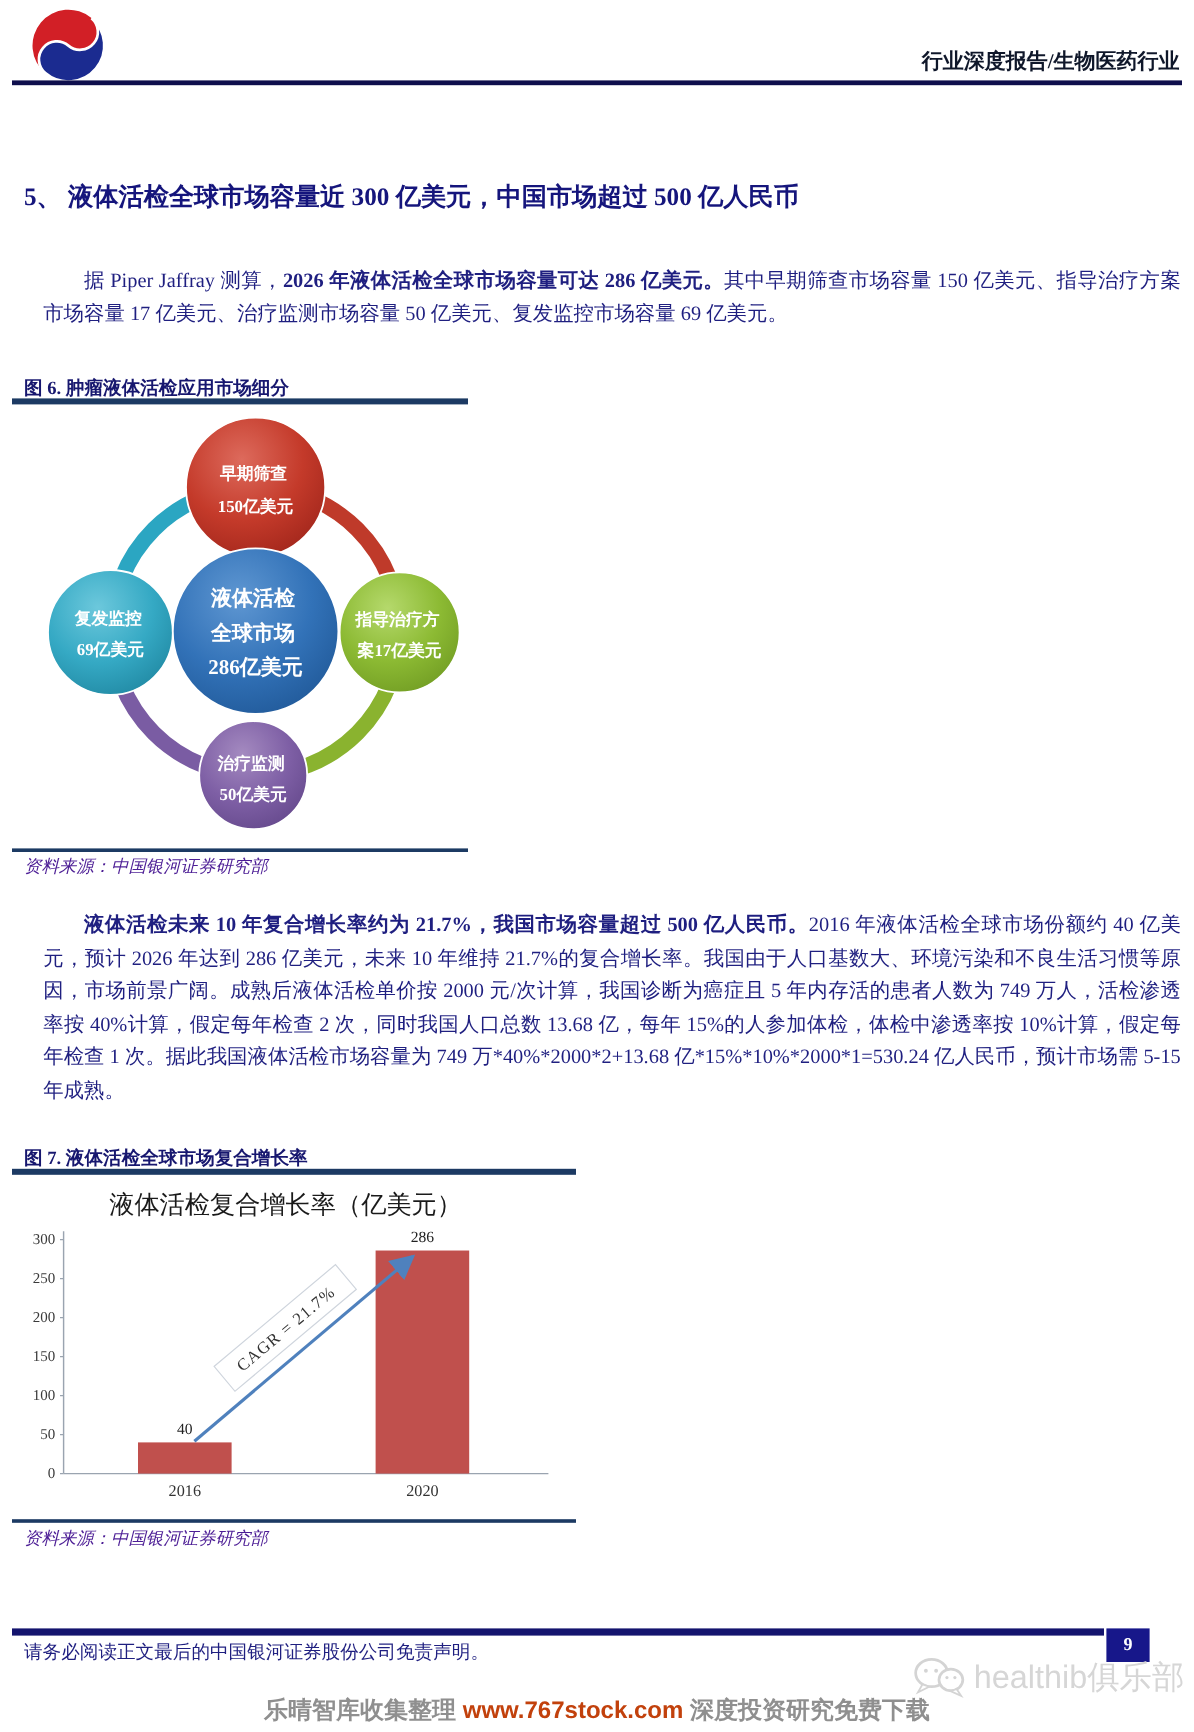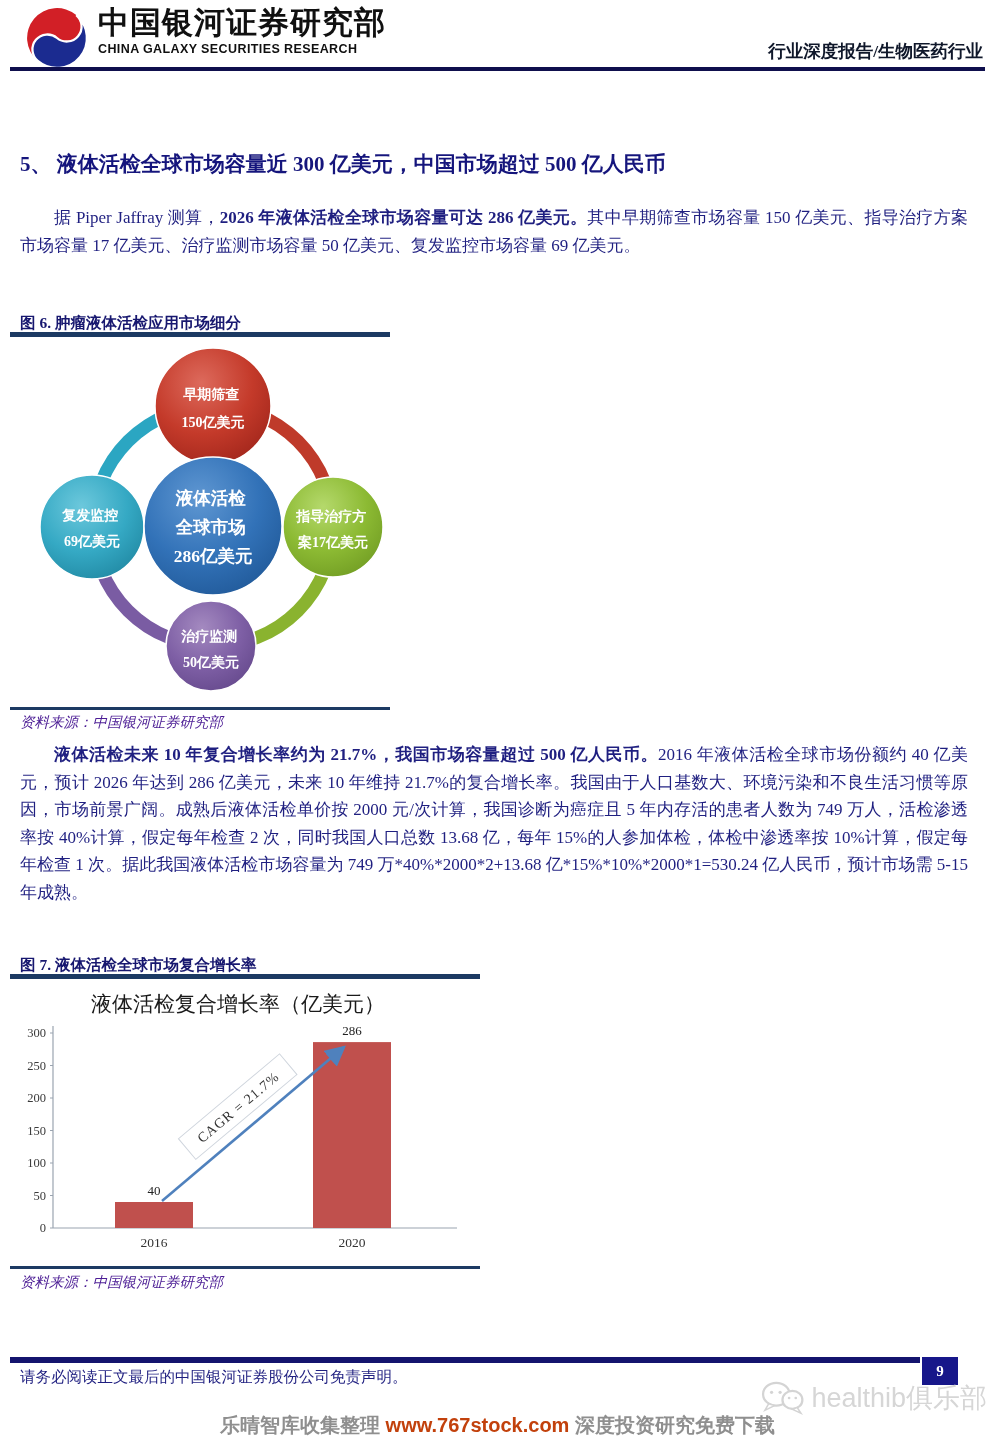--- a/index.html
+++ b/index.html
@@ -13,21 +13,21 @@
   .logo-cn{font-family:"Liberation Sans","DejaVu Sans",sans-serif;font-weight:bold;
            font-size:31px;color:#101010;letter-spacing:1px;line-height:36px;}
   .logo-en{font-family:"Liberation Sans","DejaVu Sans",sans-serif;font-weight:bold;
            font-size:12.5px;color:#101010;letter-spacing:0.4px;margin-top:1px;}
   .hdr-right{right:12px;top:39px;font-size:17.5px;font-weight:bold;color:#0f172a;}
   .hdr-rule{left:10px;top:67px;width:975px;height:4px;background:#0f0f4d;}
 
   
   .sec-heading{left:20px;top:150px;width:950px;font-size:21px;font-weight:bold;color:#15157c;}
   .para{width:948px;left:20px;font-size:17px;line-height:27.6px;text-align:justify;
-        text-indent:34px;color:#1f1f80;margin:0;}
+        text-indent:34px;color:#1f1f80;margin:16px;}
   .p1{top:204px;}
   .p2{top:741px;}
   .bold{font-weight:bold;}
 
   
   .fig-title{font-size:15.5px;font-weight:bold;color:#17176f;}
   .fig-bar{height:5px;background:#1c3a63;}
   .fig-endline{height:3px;background:#1c3a63;}
   .fig-source{font-size:14.5px;font-style:italic;color:#4c1d95;}
 
@@ -73,24 +73,20 @@
 
 <div class="page">
 
   <div class="abs logo-box">
     <svg width="66" height="66" viewBox="0 0 64 64">
       <g transform="rotate(40 32 32)">
         <path fill="#d21f26" d="M32 3 A29 29 0 1 0 32 61 A14.5 14.5 0 0 1 32 32 A14.5 14.5 0 0 0 32 3 Z"></path>
         <path fill="#1b2b90" stroke="#ffffff" stroke-width="2.2" d="M32 3 A29 29 0 0 1 32 61 A14.5 14.5 0 0 1 32 32 A14.5 14.5 0 0 0 32 3 Z"></path>
       </g>
     </svg>
-    <div class="logo-text">
-      <div class="logo-cn">中国银河证券研究部</div>
-      <div class="logo-en">CHINA GALAXY SECURITIES RESEARCH</div>
-    </div>
   </div>
   <div class="abs hdr-right">行业深度报告/生物医药行业</div>
   <div class="abs hdr-rule"></div>
 
   <div class="abs sec-heading">5、 液体活检全球市场容量近 300 亿美元，中国市场超过 500 亿人民币</div>
 
   <p class="abs para p1"><span>据 Piper Jaffray 测算，</span><span class="bold">2026 年液体活检全球市场容量可达 286 亿美元。</span><span>其中早期筛查市场容量 150 亿美元、指导治疗方案市场容量 17 亿美元、治疗监测市场容量 50 亿美元、复发监控市场容量 69 亿美元。</span></p>
 
   <div class="abs fig-title f6-title">图 6. 肿瘤液体活检应用市场细分</div>
   <div class="abs fig-bar f6-bar"></div>

